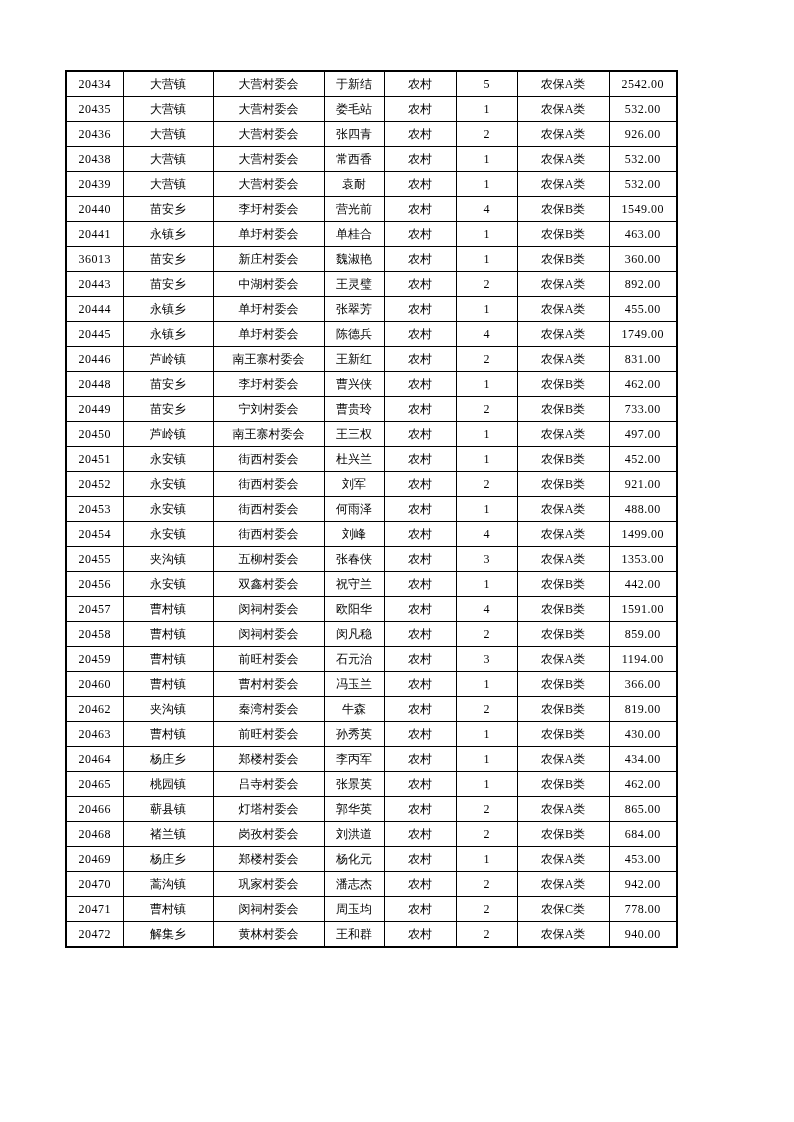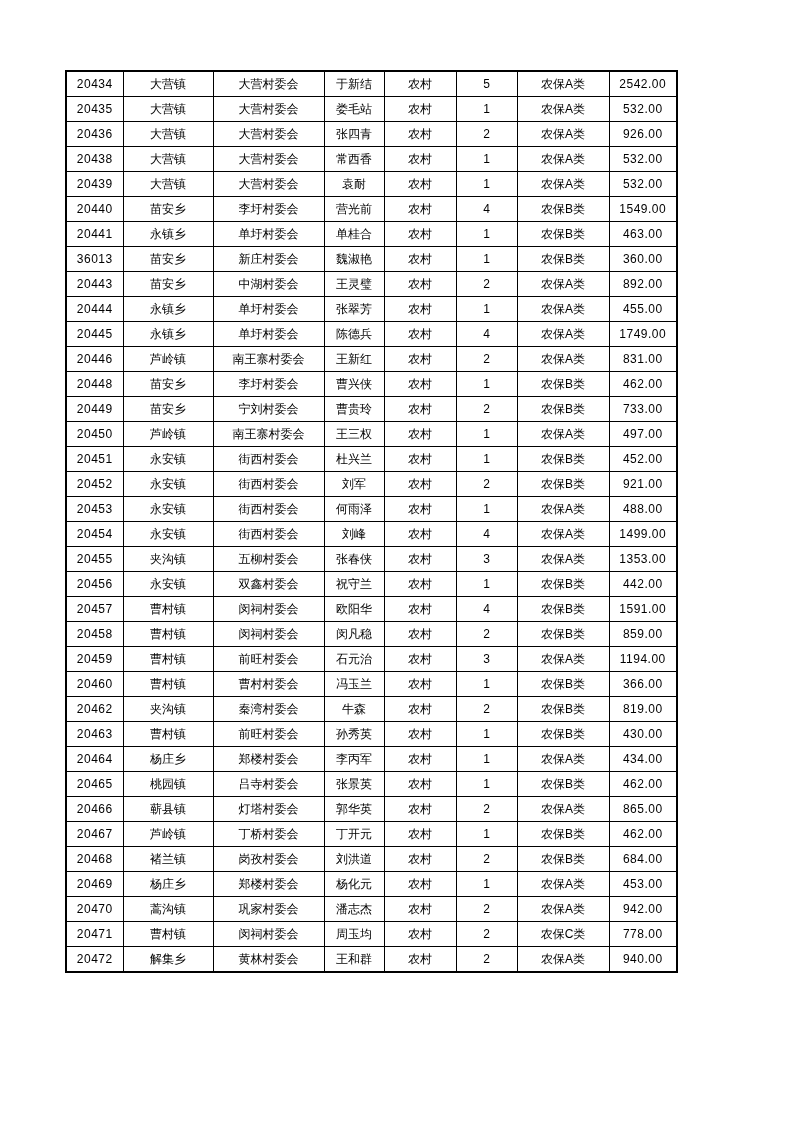--- a/index.html
+++ b/index.html
@@ -5,21 +5,21 @@
   html, body {
     margin: 0;
     padding: 0;
   }
   .page {
     position: relative;
     width: 794px;
     height: 1122px;
     background: #ffffff;
     overflow: hidden;
-    font-family: Liberation Sans, sans-serif;
+    font-family: Liberation Serif, serif;
   }
   table.grid {
     position: absolute;
     left: 65px;
     top: 70px;
     width: 611px;
     border-collapse: collapse;
     table-layout: fixed;
     border: 2px solid #000000;
   }
@@ -388,30 +388,20 @@
     <td class="cell-id">20466</td>
     <td>蕲县镇</td>
     <td>灯塔村委会</td>
     <td>郭华英</td>
     <td>农村</td>
     <td>2</td>
     <td>农保A类</td>
     <td class="cell-amount">865.00</td>
   </tr>
 
-  <tr>
-    <td class="cell-id">20467</td>
-    <td>芦岭镇</td>
-    <td>丁桥村委会</td>
-    <td>丁开元</td>
-    <td>农村</td>
-    <td>1</td>
-    <td>农保B类</td>
-    <td class="cell-amount">462.00</td>
-  </tr>
 
   <tr>
     <td class="cell-id">20468</td>
     <td>褚兰镇</td>
     <td>岗孜村委会</td>
     <td>刘洪道</td>
     <td>农村</td>
     <td>2</td>
     <td>农保B类</td>
     <td class="cell-amount">684.00</td>

